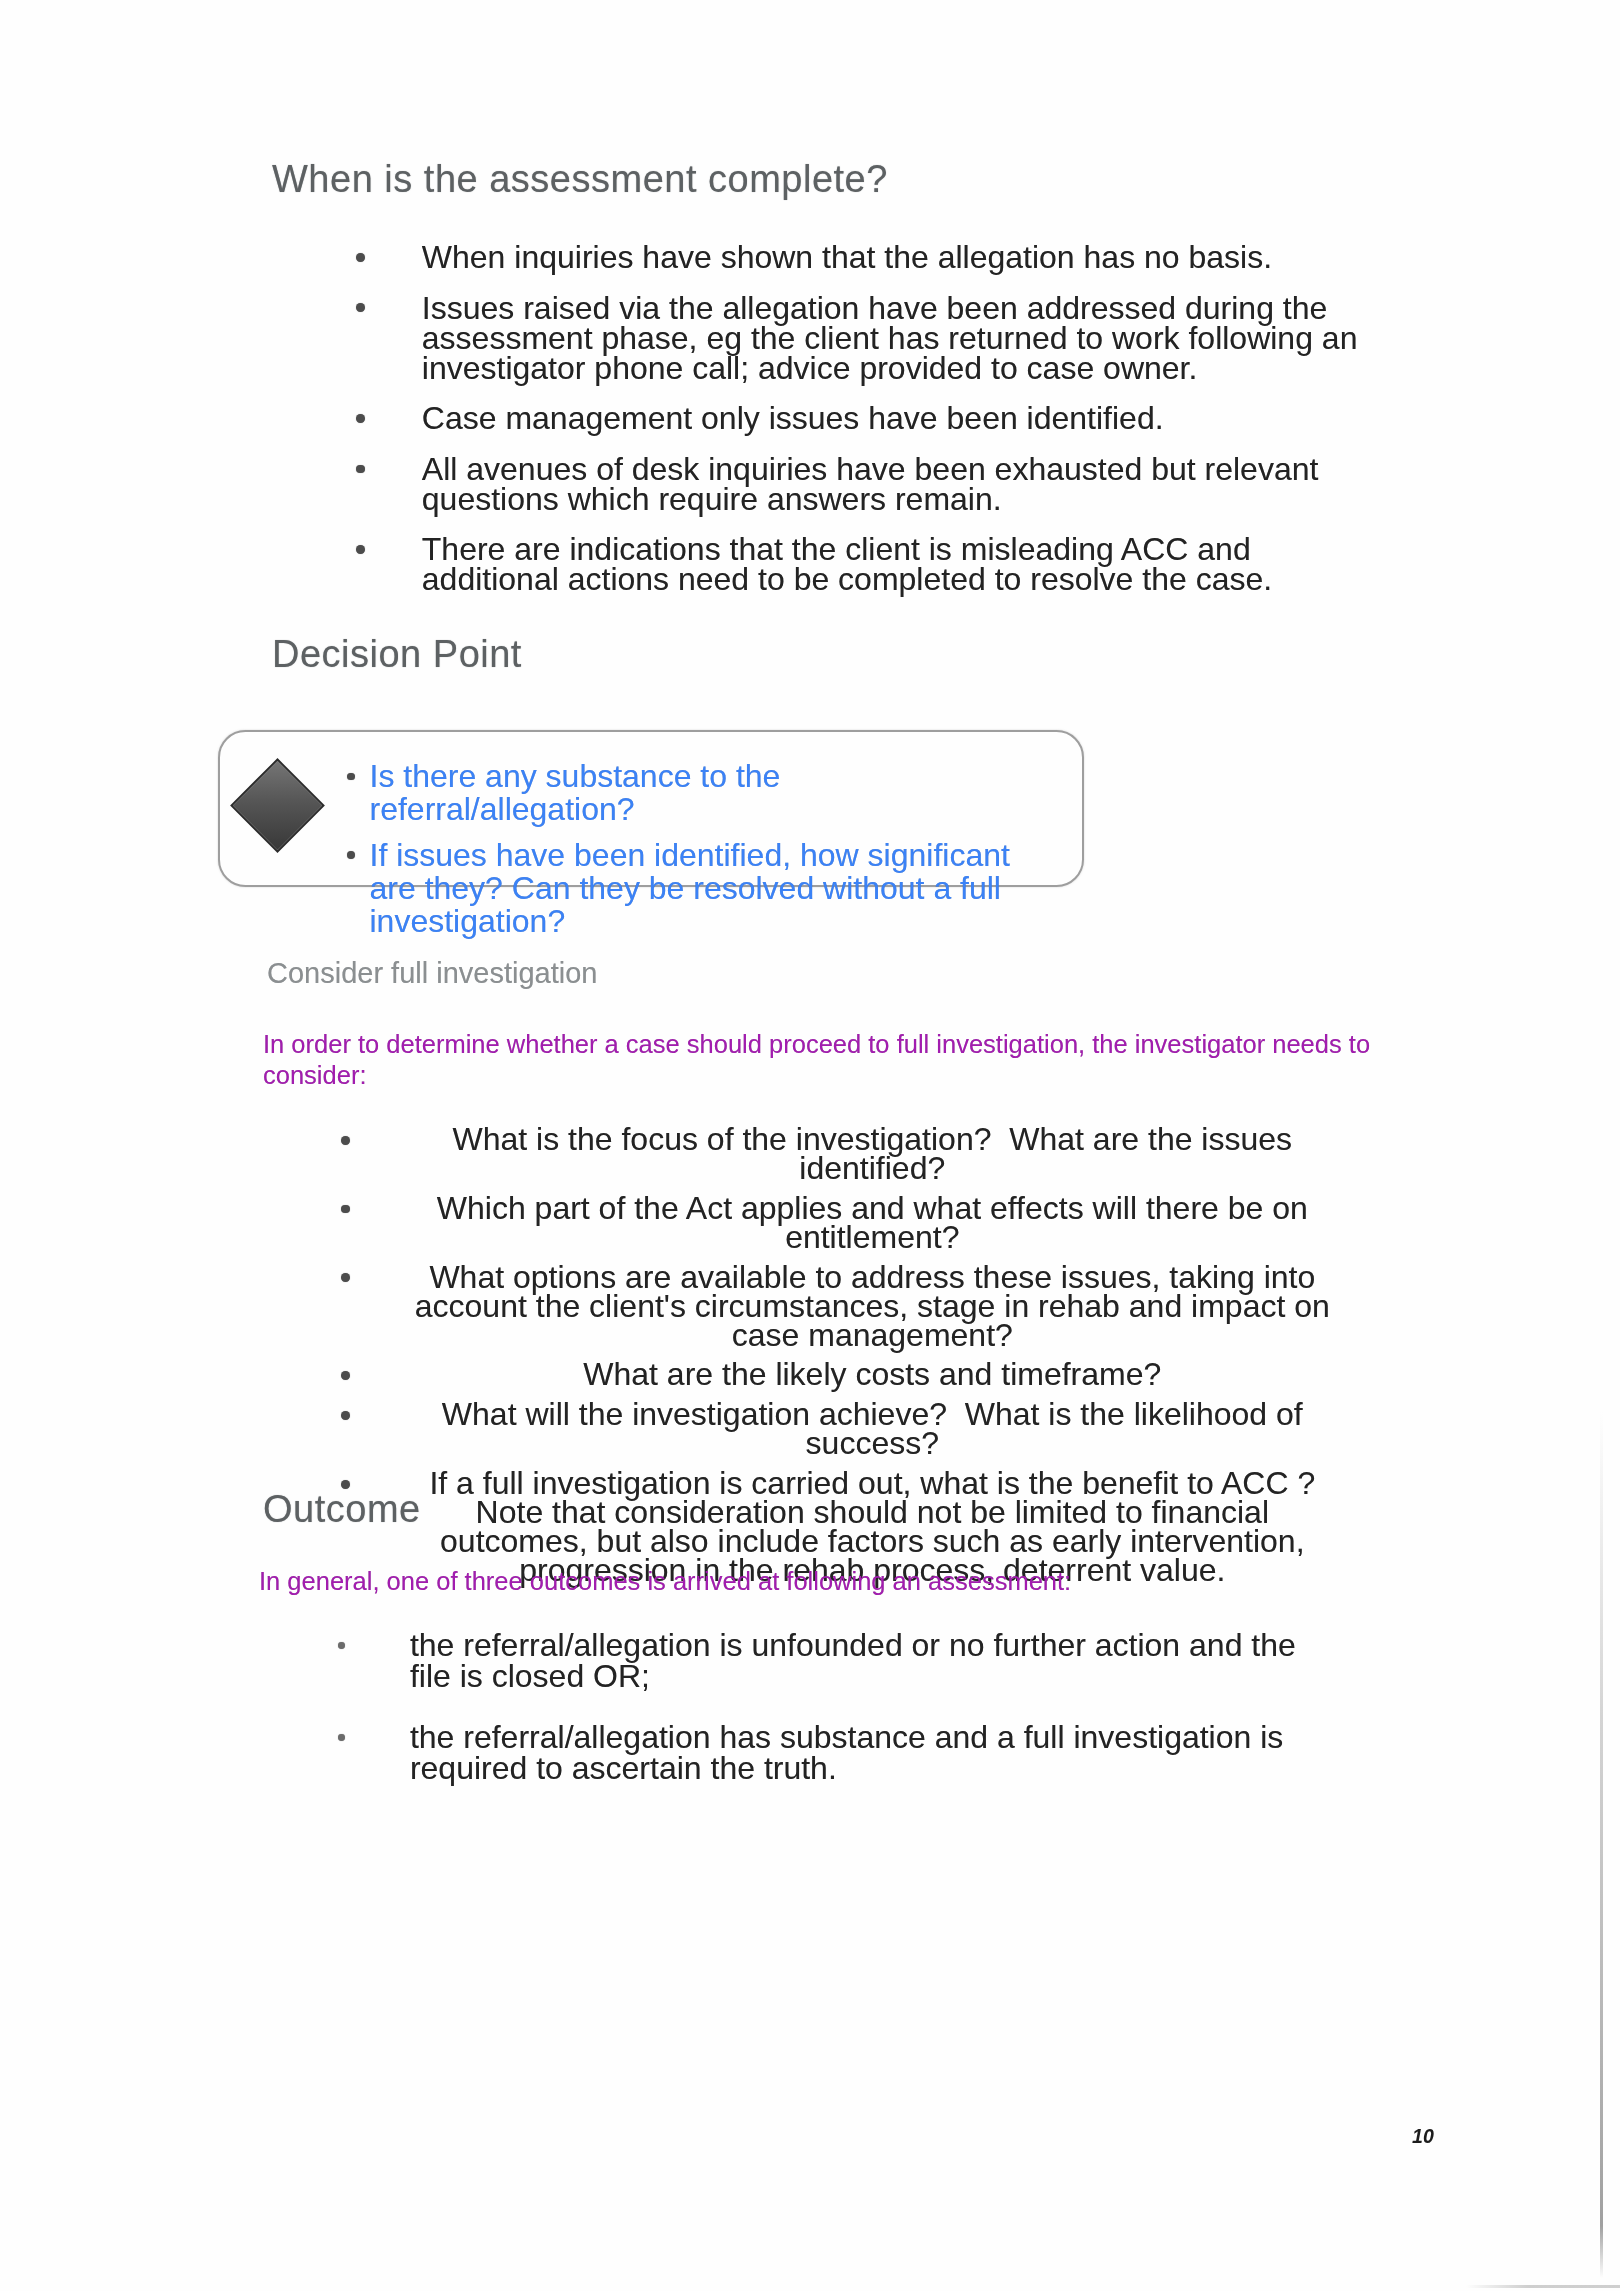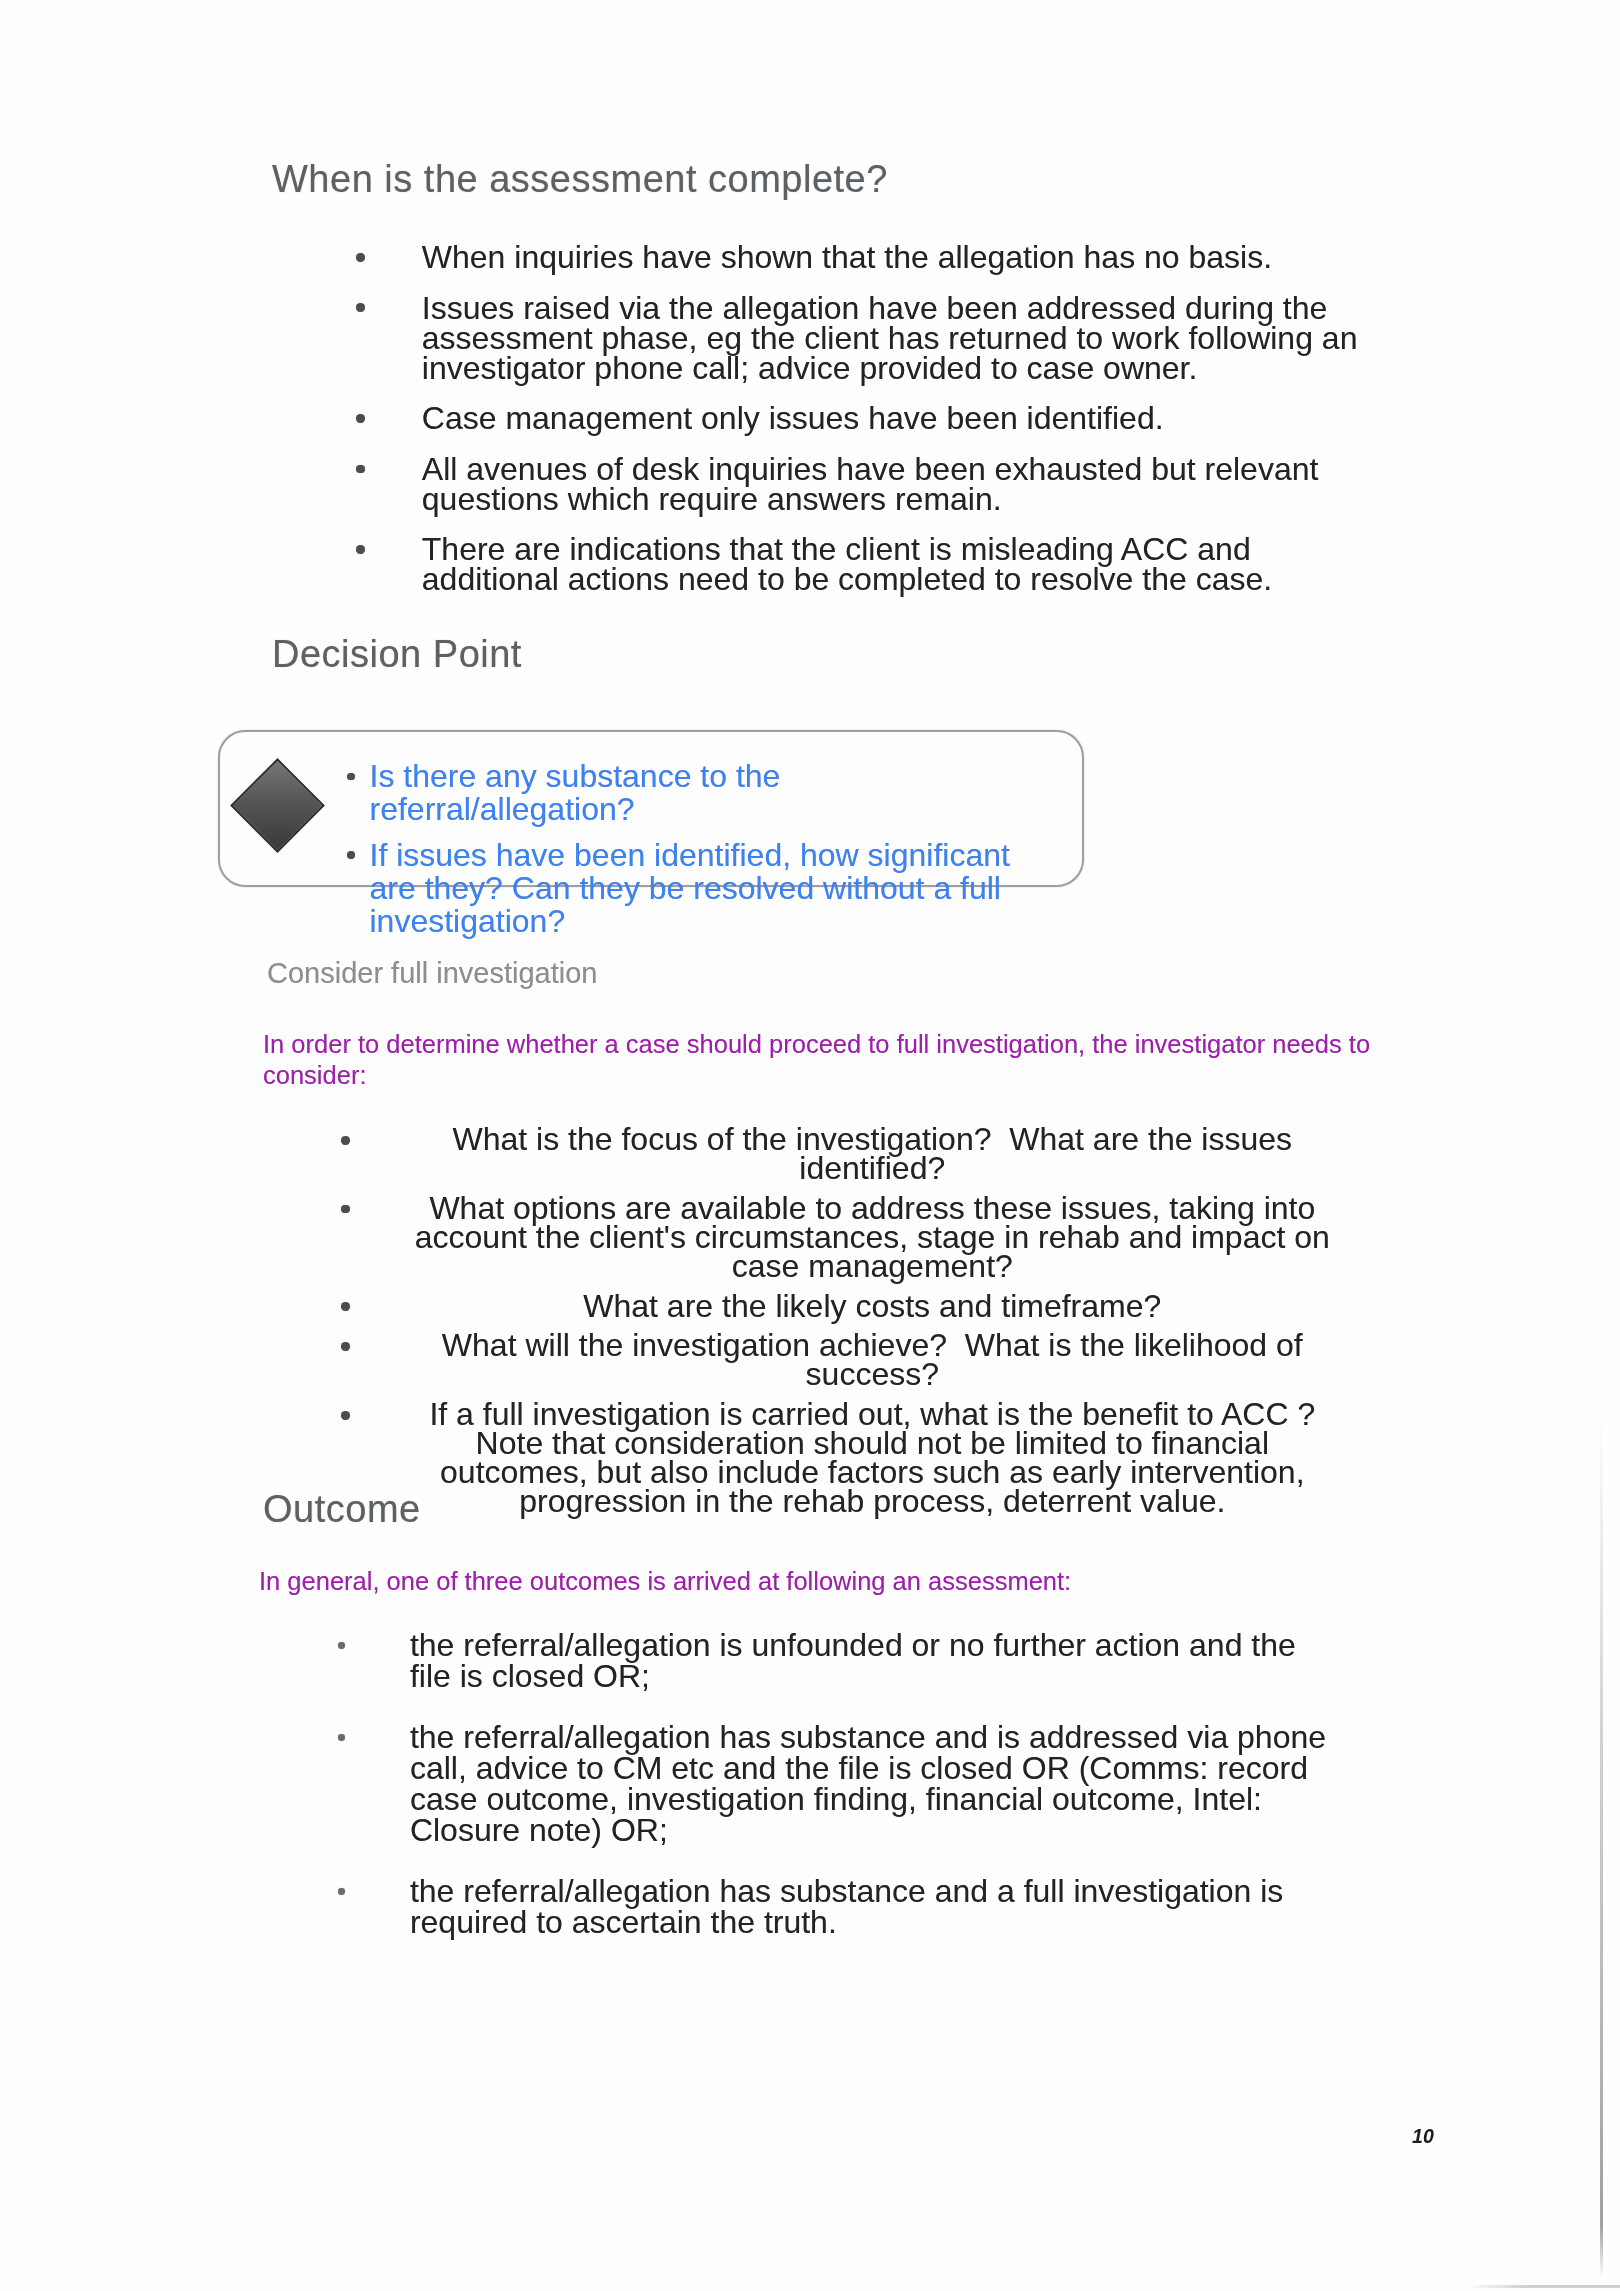--- a/index.html
+++ b/index.html
@@ -194,20 +194,24 @@
 
   <p class="para" style="left:263px; top:1029px; width:1112px;">In order to determine whether a case should proceed to full investigation, the investigator needs to consider:</p>
 
   <ul class="blist" id="consider-list">
     <li>
       <span class="dot"></span>
       <span class="btext">What is the focus of the investigation?  What are the issues identified?</span>
     </li>
     <li>
       <span class="dot"></span>
+      <span class="btext">Which part of the Act applies and what effects will there be on entitlement?</span>
+    </li>
+    <li>
+      <span class="dot"></span>
       <span class="btext">What options are available to address these issues, taking into account the client's circumstances, stage in rehab and impact on case management?</span>
     </li>
     <li>
       <span class="dot"></span>
       <span class="btext">What are the likely costs and timeframe?</span>
     </li>
     <li>
       <span class="dot"></span>
       <span class="btext">What will the investigation achieve?  What is the likelihood of success?</span>
     </li>
@@ -218,24 +222,20 @@
   </ul>
 
   <h1 class="h-major" style="left:263px; top:1488px;">Outcome</h1>
 
   <p class="para" style="left:259px; top:1566px; width:1117px;">In general, one of three outcomes is arrived at following an assessment:</p>
 
   <ul class="blist" id="outcome-list">
     <li>
       <span class="dot"></span>
       <span class="btext">the referral/allegation is unfounded or no further action and the file is closed OR;</span>
-    </li>
-    <li>
-      <span class="dot"></span>
-      <span class="btext">the referral/allegation has substance and is addressed via phone call, advice to CM etc and the file is closed OR (Comms: record case outcome, investigation finding, financial outcome, Intel: Closure note) OR;</span>
     </li>
     <li>
       <span class="dot"></span>
       <span class="btext">the referral/allegation has substance and a full investigation is required to ascertain the truth.</span>
     </li>
   </ul>
 
   <div id="page-number">10</div>
 
   <div id="scan-line-right"></div>

